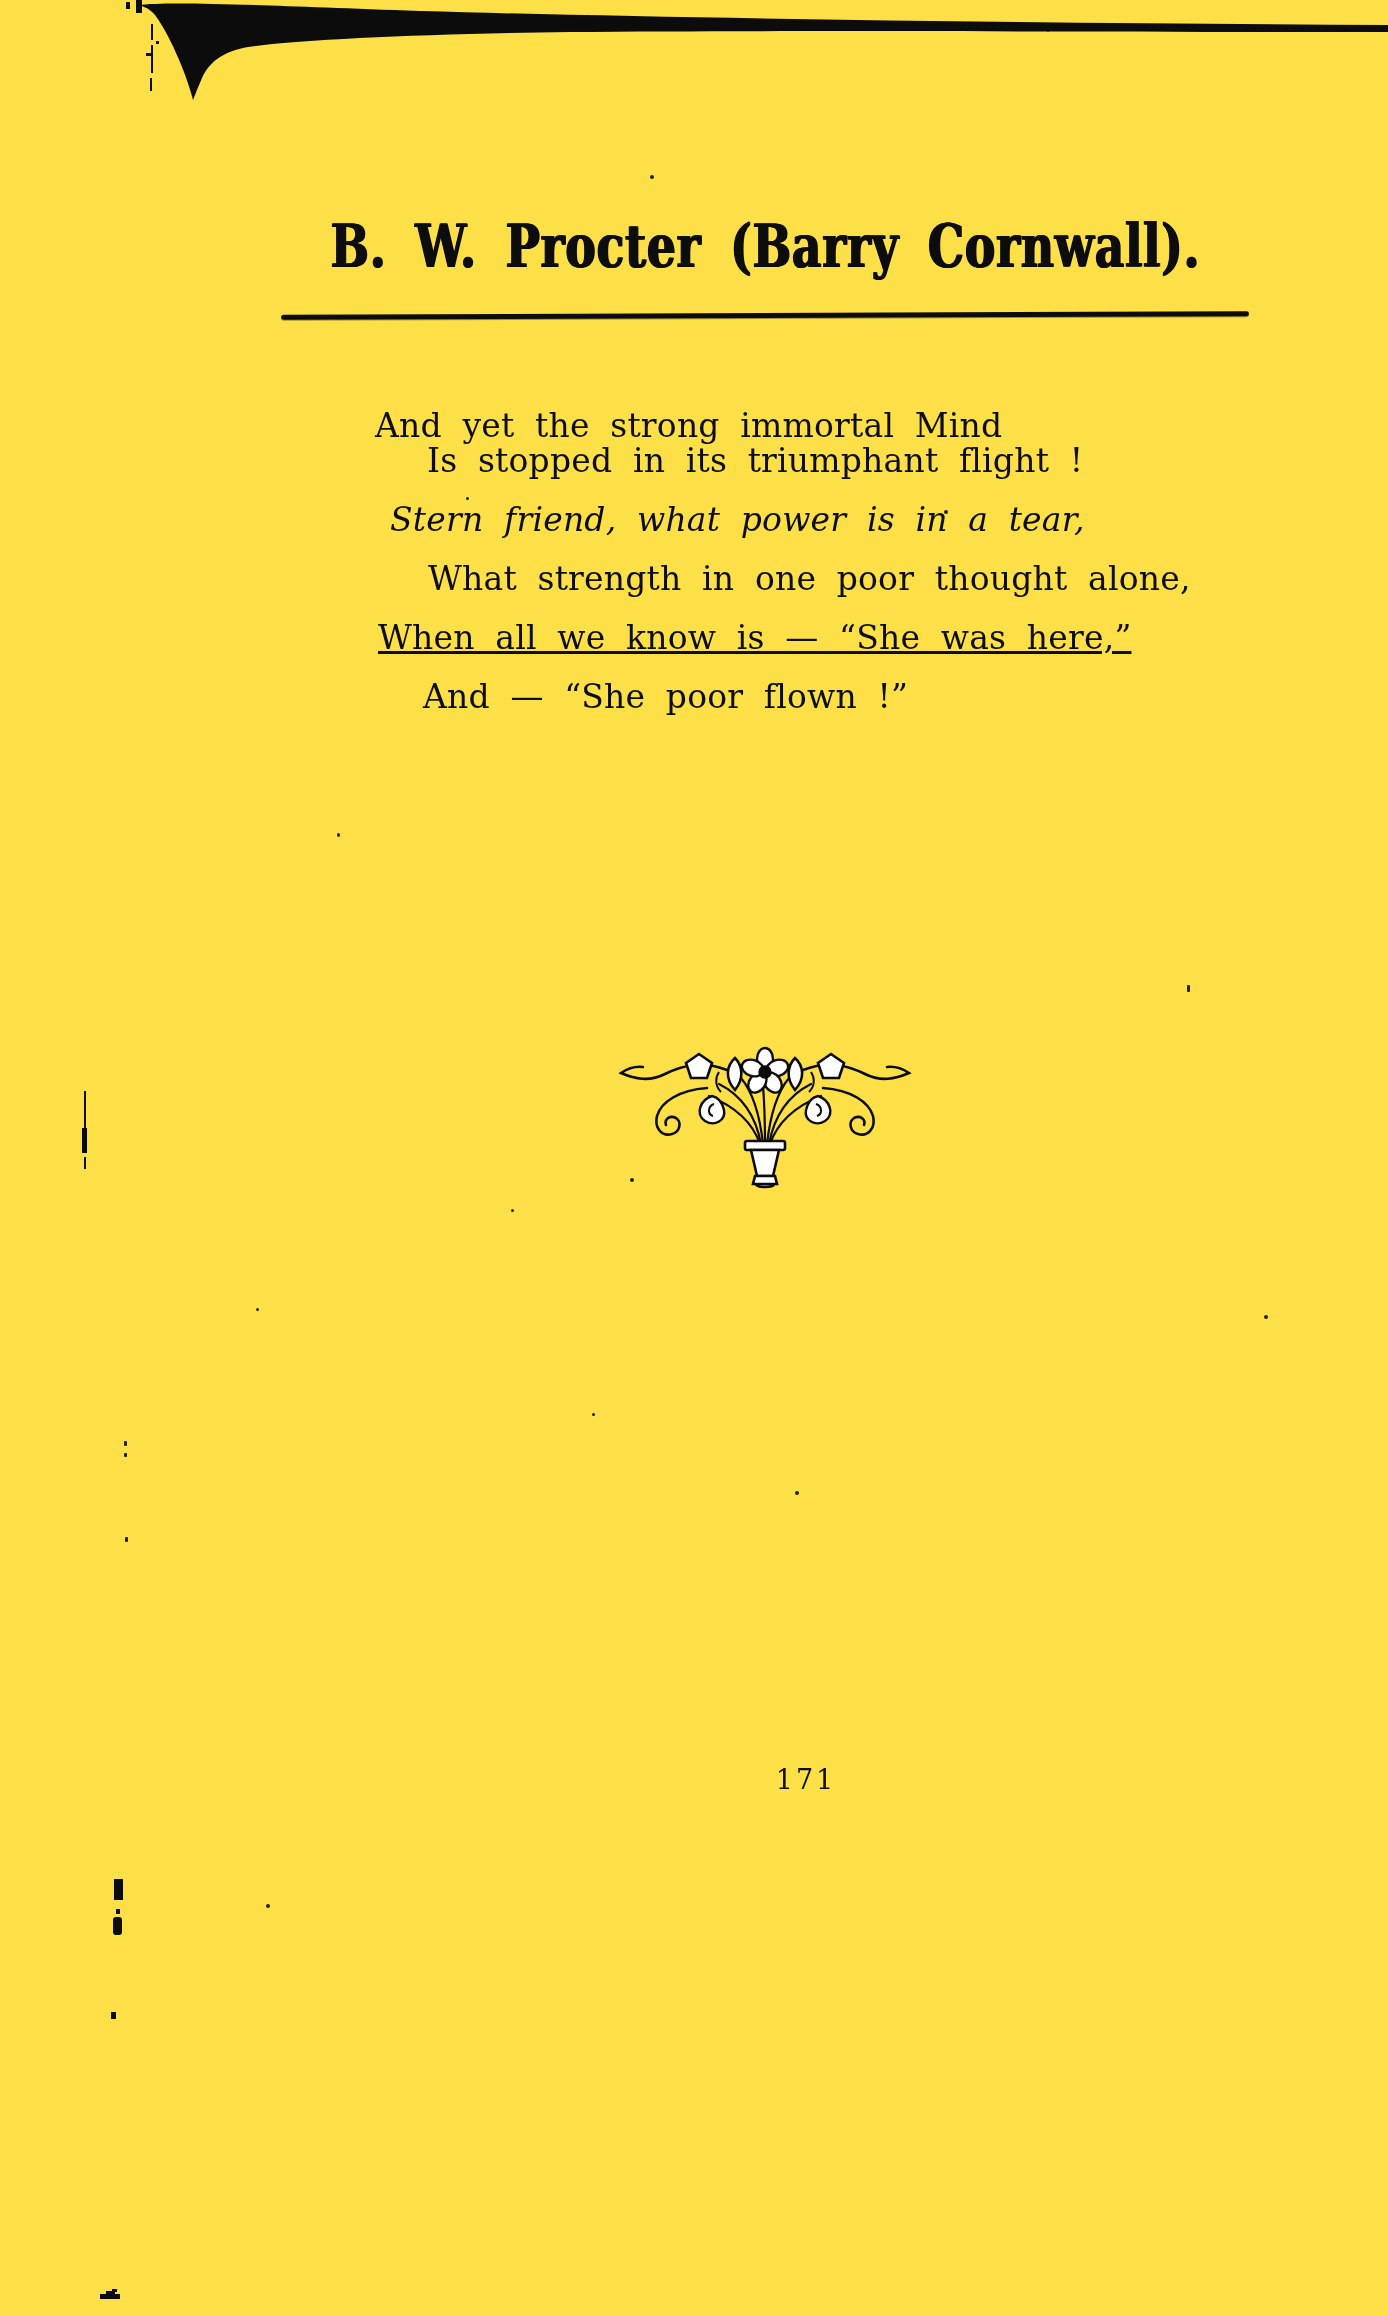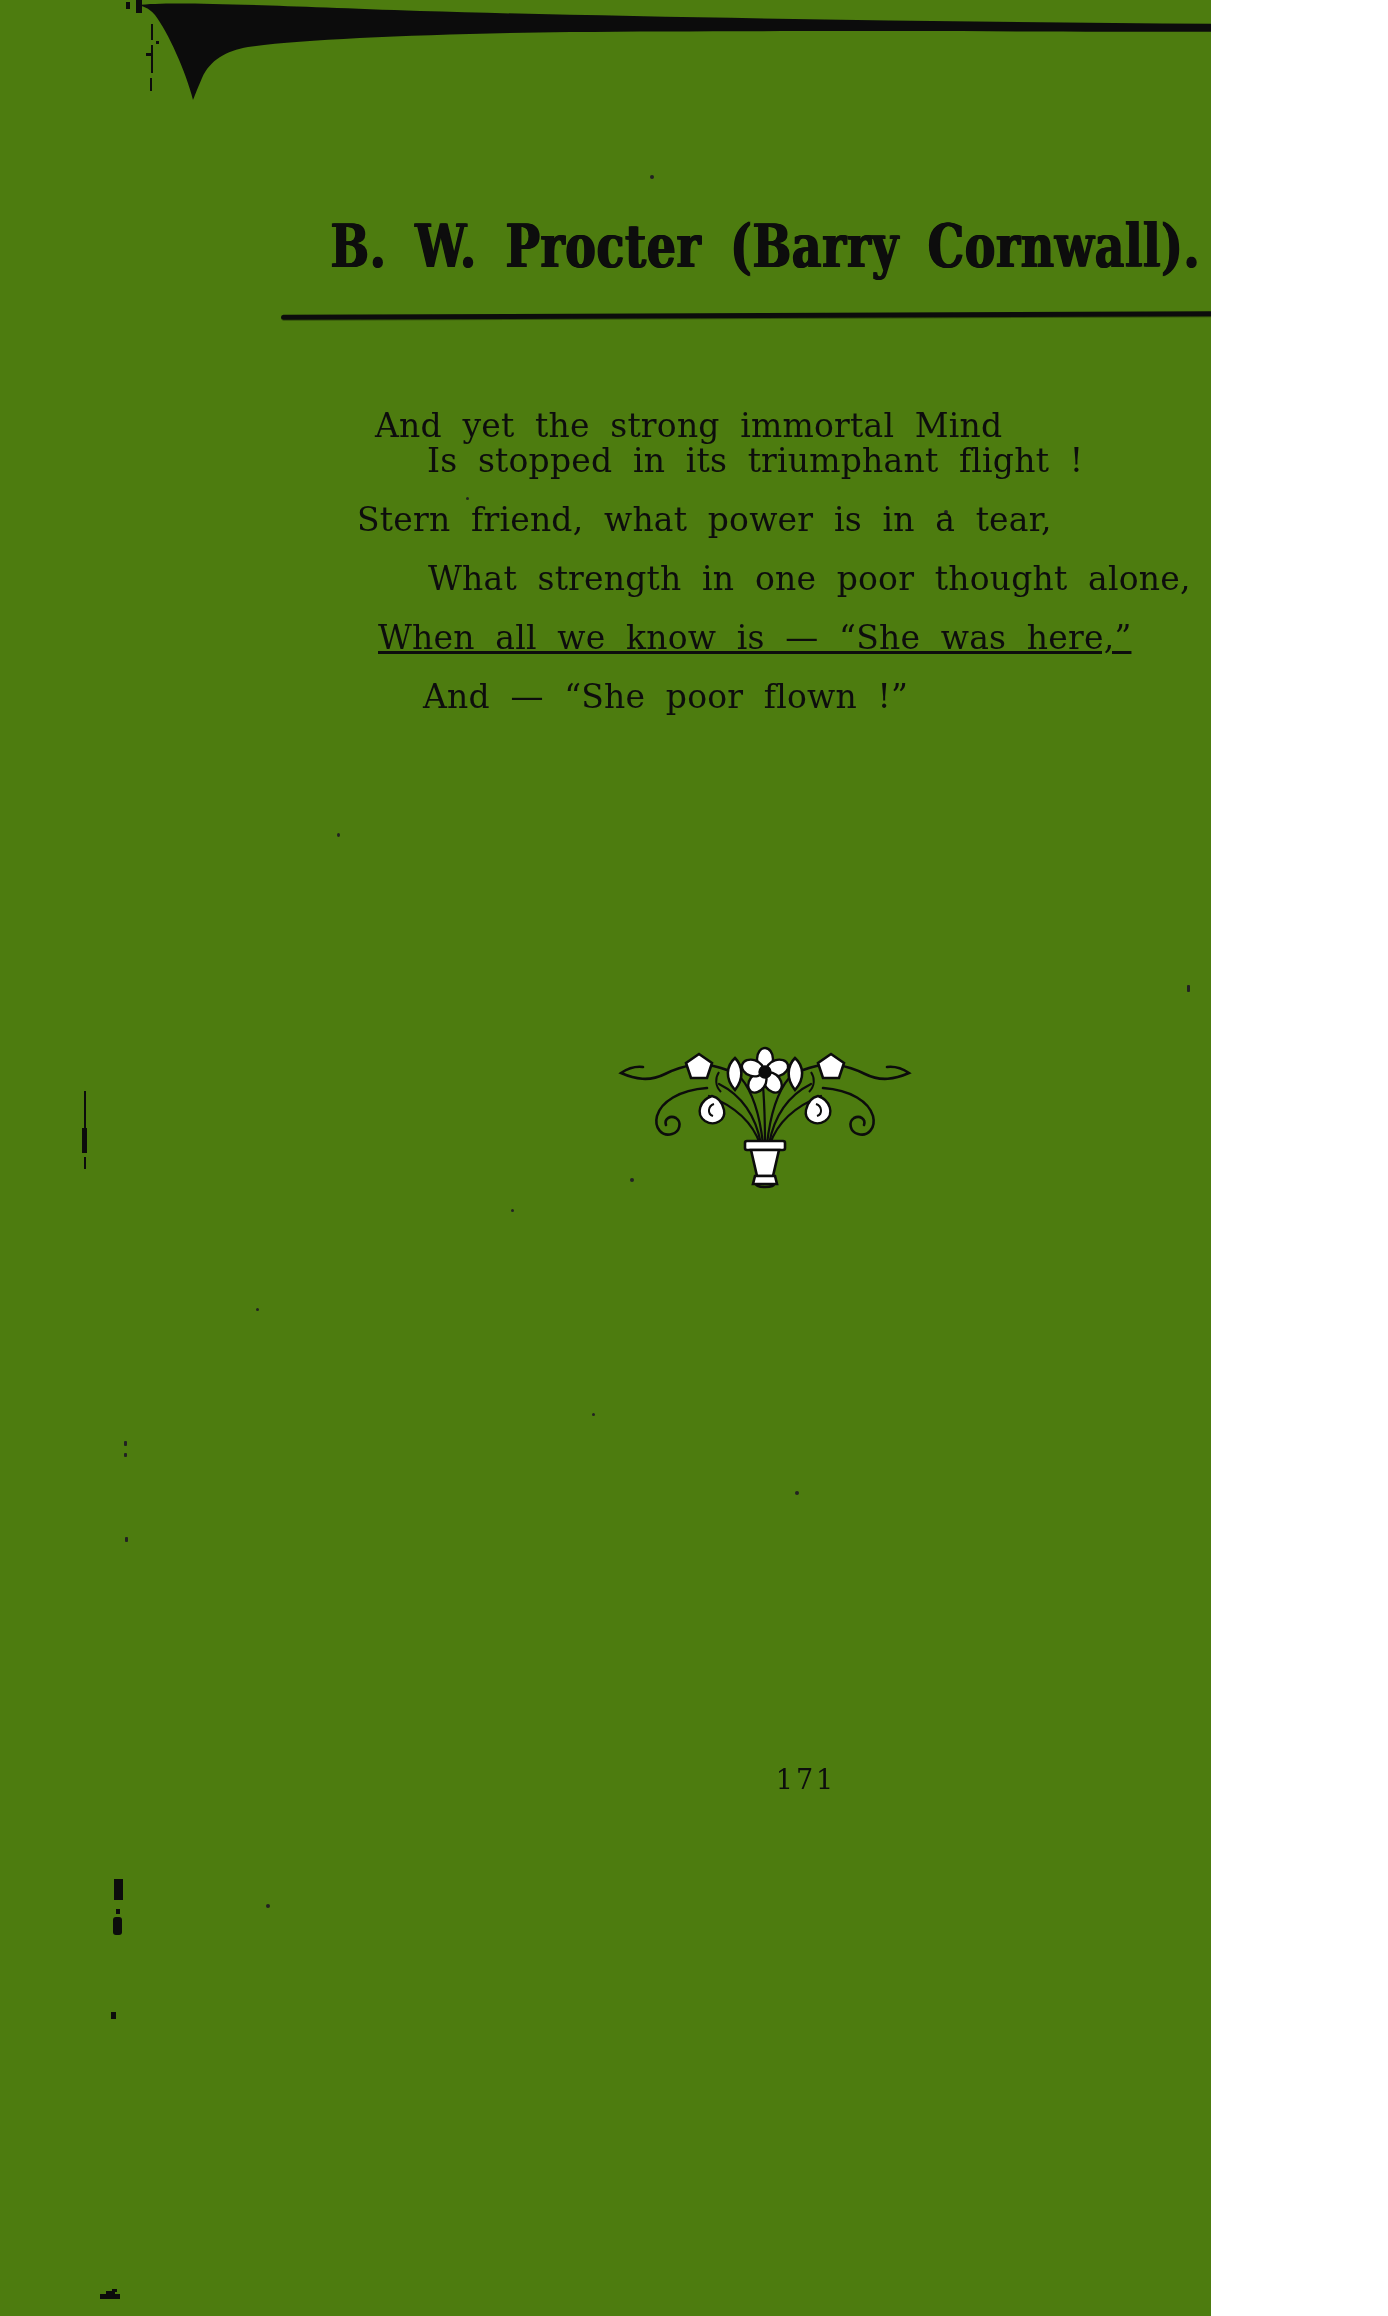--- a/index.html
+++ b/index.html
@@ -1,21 +1,20 @@
 <!DOCTYPE html>
 <html><head>
 <meta charset="utf-8">
 <style>
   html, body { margin:0; padding:0; background:#ffffff; }
   .page {
-    position:relative; width:1168px; height:2316px;
-    background:#4d7c0f; color:#0d0d0d;
+    position:relative; width:1388px; height:2316px;
+    background:#fde047; color:#0d0d0d;
     font-family:"DejaVu Serif", serif;
     overflow:hidden;
-    padding-left:43px;
   }
 
   
   .title {
     position:absolute; left:765px; top:211px; margin:0;
     font-size:60px; font-weight:bold; white-space:nowrap;
     letter-spacing:1px; word-spacing:16px;
     transform:translateX(-50%) scaleX(0.76);
     text-shadow:1.6px 0 0 currentColor, -0.6px 0 0 currentColor;
   }
@@ -25,21 +24,21 @@
     box-shadow:0 1px 0 rgba(0,0,0,0.35);
   }
 
   
   .line {
     position:absolute; font-size:33px; white-space:nowrap;
     word-spacing:0.30em; letter-spacing:0.2px;
   }
   .l1 { left:375px; top:382px;margin-top:24px; }
   .l2 { left:427px; top:441px; }
-  .l3 { left:357px; top:500px; }
+  .l3 { left:390px; top:500px;font-style:italic; }
   .l4 { left:428px; top:559px; }
   .l5 { left:378px; top:618px;text-decoration:underline; }
   .l6 { left:423px; top:677px; }
 
   
   .page-number {
     position:absolute; left:806px; top:1764px; transform:translateX(-50%);
     font-size:27px; font-weight:normal; letter-spacing:3px;
   }
 

